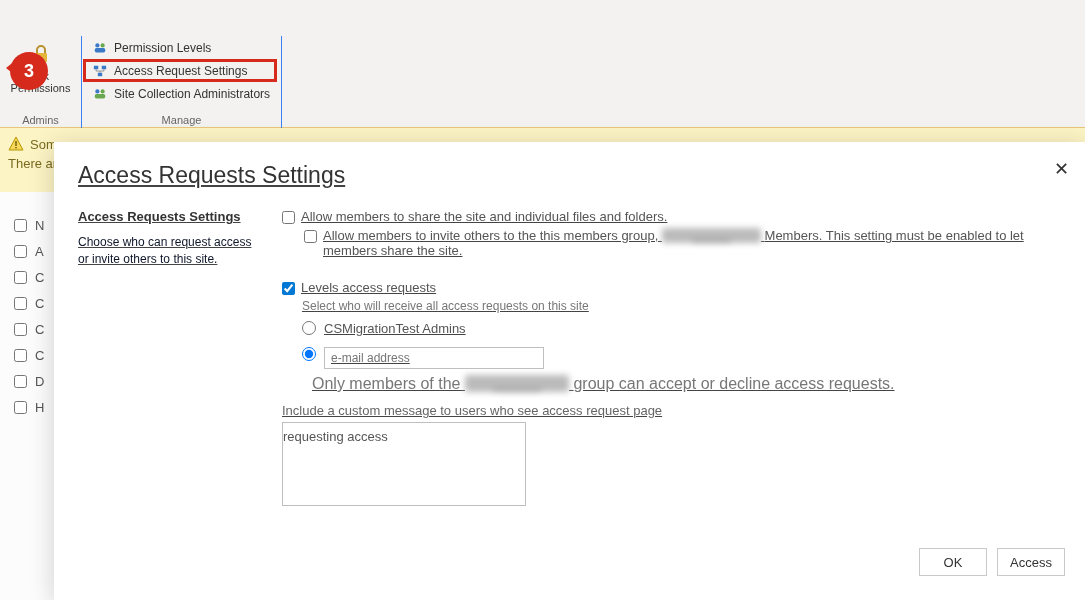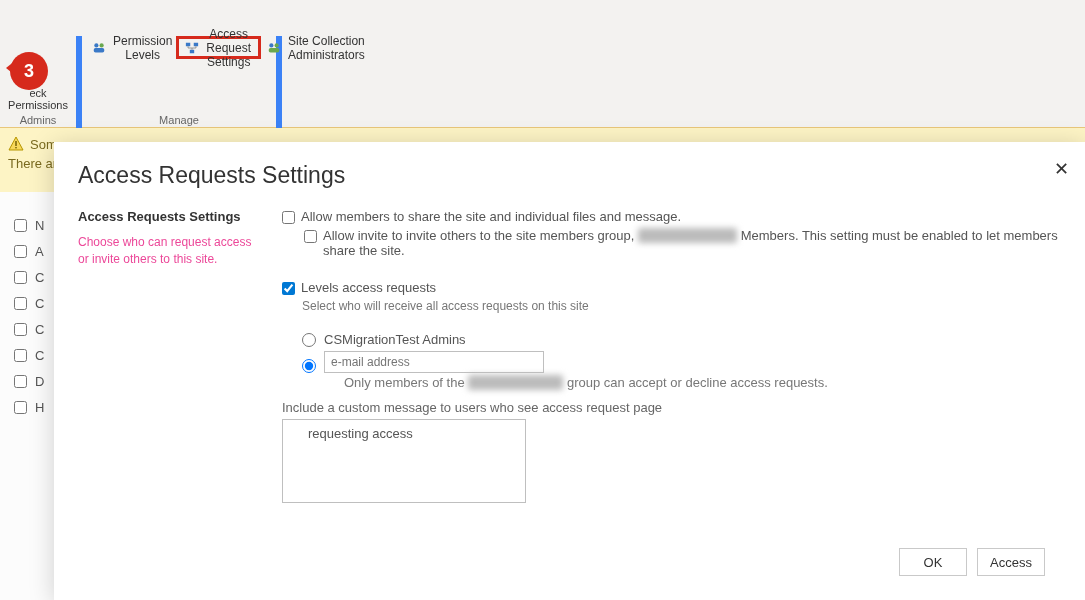--- a/index.html
+++ b/index.html
@@ -18,24 +18,24 @@
   .ribbon {
     background: #f3f2f0;
     border-bottom: 1px solid #e8c77a;
     height: 128px;
     padding-top: 36px;
     display: flex;
     align-items: flex-start;
   }
   .ribbon-group {
     display: flex;
-    flex-direction: row;
+    flex-direction: column;
     align-items: center;
     text-align: center;
-    border-right: 6px solid #3b82f6;
+    border-right: 1px solid #3b82f6;
     height: 92px;
     position: relative;
   }
   .ribbon-group.check { width: 82px; }
   .ribbon-group.manage { width: 200px; align-items: flex-start; padding-left: 4px; }
   .ribbon-group-label {
     position: absolute;
     bottom: 2px;
     left: 0; right: 0;
     text-align: center;
@@ -120,68 +120,69 @@
   .modal {
     position: absolute;
     top: 142px;
     left: 54px;
     right: 0;
     bottom: 0;
     background: #fff;
     box-shadow: 0 4px 24px rgba(0,0,0,0.18);
     padding: 20px 24px 24px 24px;
     overflow: hidden;
+    text-decoration: underline;
   }
   .modal-title {
     font-size: 23px;
     font-weight: 300;
     color: #333;
     margin-bottom: 20px;
   }
   .modal-close {
     position: absolute;
     top: 16px; right: 16px;
     font-size: 18px;
     color: #333;
     cursor: pointer;
   }
   .modal-body { display: flex; gap: 24px; }
   .modal-left { width: 180px; }
   .modal-left h3 { font-size: 13px; font-weight: 600; color: #333; margin-bottom: 10px; }
-  .modal-left p { font-size: 12px; color: #ec4899; line-height: 1.4; }
+  .modal-left p { font-size: 12px; color: #0f172a; line-height: 1.4; }
   .modal-right { flex: 1; font-size: 13px; color: #555; }
   .chk-row { display: flex; align-items: flex-start; gap: 6px; margin-bottom: 4px; }
   .chk-row.indent { margin-left: 22px; }
   .chk-row input[type=checkbox] { margin-top: 2px; width: 13px; height: 13px; accent-color: #0078d4;}
   .chk-row span.blur { filter: blur(3px); background: #bbb; color: transparent; border-radius: 2px; padding: 0 30px; }
   .hint { font-size: 12px; color: #777; margin-left: 20px; margin-top: 2px; margin-bottom: 8px; }
-  .radio-row { display: flex; align-items: flex-end; gap: 8px; margin-left: 20px; height: 26px; }
+  .radio-row { display: flex; align-items: flex-start; gap: 8px; margin-left: 20px; height: 26px; }
   .radio-row input[type=radio] { width: 14px; height: 14px; }
   .email-input {
     width: 220px; height: 22px;
     border: 1px solid #bfbfbf;
     padding: 2px 6px;
     font-size: 12px;
     color: #8b5cf6;
   }
-  .sub-hint { font-size: 13px; color: #777; margin-left: 62px; margin-top: 2px; margin-bottom: 10px; }
+  .sub-hint { font-size: 16px; color: #777; margin-left: 30px; margin-top: 2px; margin-bottom: 10px; }
   .sub-hint .blur { filter: blur(3px); background: #bbb; color: transparent; border-radius: 2px; padding: 0 28px; }
   .msg-label { font-size: 13px; color: #666; margin-top: 6px; margin-bottom: 4px; }
   .msg-area {
     width: 244px; height: 84px;
     border: 1px solid #bfbfbf;
-    padding: 6px 25px;
+    padding: 6px 0;
     font-size: 13px;
     color: #555;
     resize: none;
     font-family: inherit;
   }
   .modal-footer {
     position: absolute;
-    right: 40px;
+    right: 20px;
     bottom: 24px;
     display: flex;
     gap: 10px;
   }
   .mbtn {
     min-width: 68px;
     height: 28px;
     border: 1px solid #c9c9c9;
     background: #fff;
     font-size: 13px;
@@ -303,26 +304,26 @@
 
   <div class="modal-body">
     <div class="modal-left">
       <h3>Access Requests Settings</h3>
       <p>Choose who can request access or invite others to this site.</p>
     </div>
 
     <div class="modal-right">
       <label class="chk-row">
         <input type="checkbox" style="">
-        <span>Allow members to share the site and individual files and message.</span>
+        <span>Allow members to share the site and individual files and folders.</span>
       </label>
       <label class="chk-row indent">
         <input type="checkbox" style="">
         <span>
-          <span>Allow invite to invite others to the site members group, </span>
+          <span>Allow members to invite others to the this members group, </span>
           <span class="blur">hidden</span>
           <span> Members. This setting must be enabled to let members share the site.</span>
         </span>
       </label>
 
       <div class="spacer-top"></div>
 
       <label class="chk-row">
         <input type="checkbox" checked="" style="">
         <span>Levels access requests</span>

